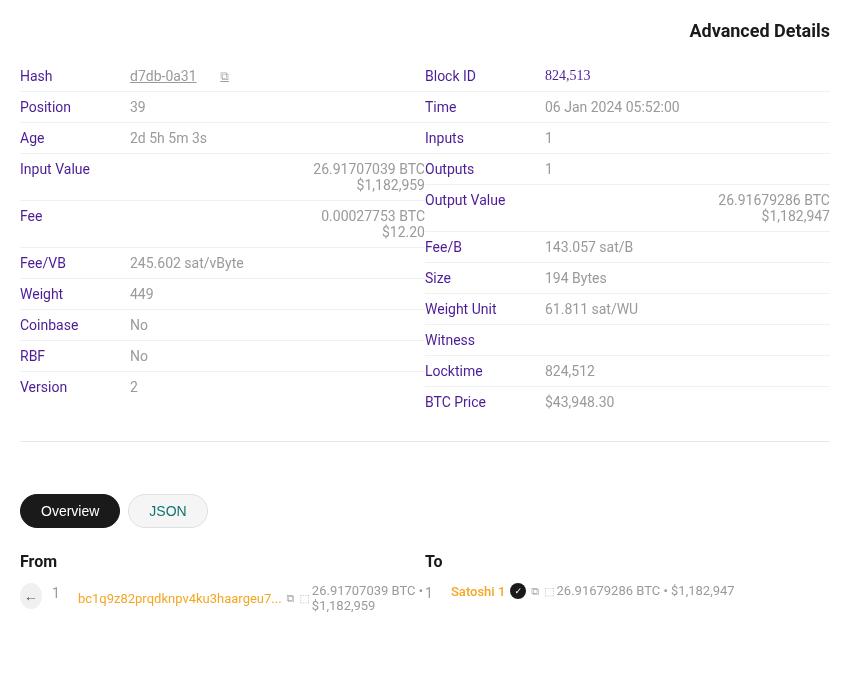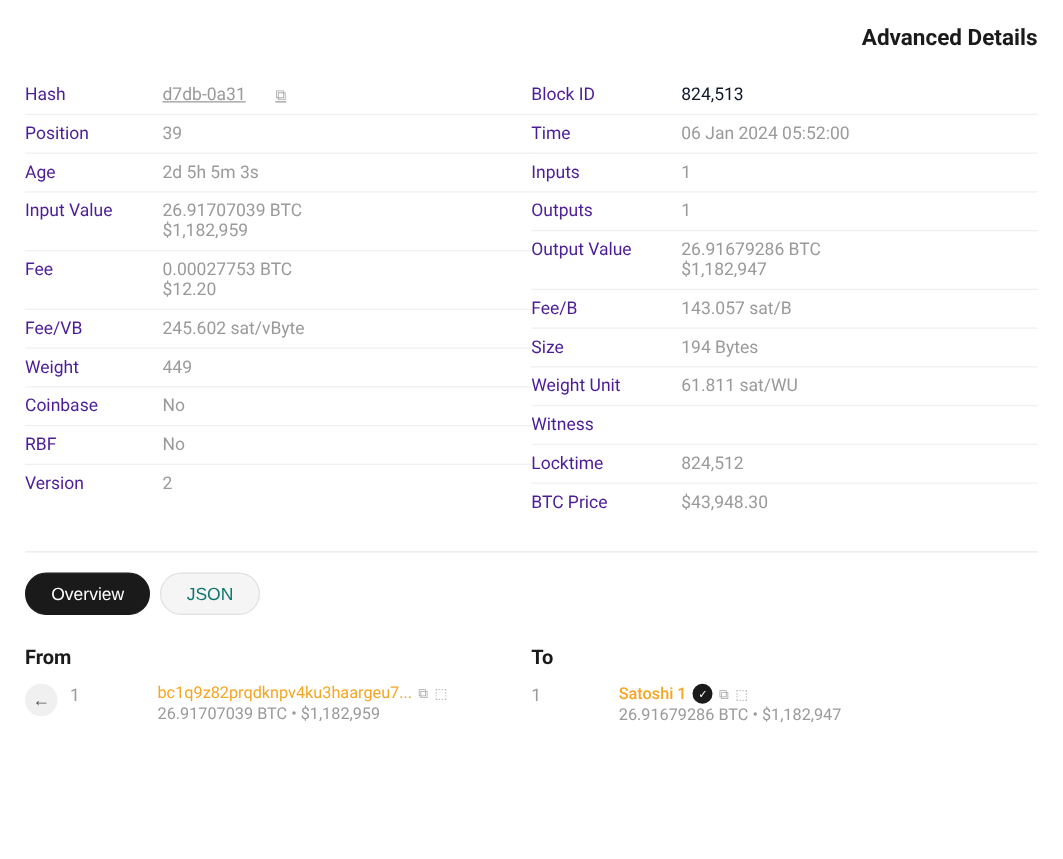--- a/index.html
+++ b/index.html
@@ -48,26 +48,28 @@
       color: #4c1d95;
       font-weight: 400;
     }
 
     .detail-value {
       color: #9a9a9a;
       flex: 1;
     }
 
     .detail-value.orange {
-      color: #0f172a;
+      color: #4c1d95;
+      font-family: Liberation Serif, serif;
     }
 
     .multi-value {
       display: flex;
       flex-direction: column;
+      align-items: flex-end;
     }
 
     .multi-value span {
       color: #9a9a9a;
     }
 
     .hash-value {
       display: flex;
       align-items: center;
       gap: 21px;
@@ -98,20 +100,21 @@
       margin-bottom: 24px;
     }
 
     .tab-button {
       padding: 8px 20px;
       border-radius: 20px;
       border: 1px solid #e0e0e0;
       cursor: pointer;
       font-size: 14px;
       font-weight: 500;
+      margin-top: 36px;
     }
 
     .tab-button.active {
       background: #1a1a1a;
       color: #ffffff;
       border-color: #1a1a1a;
     }
 
     .tab-button.inactive {
       background: #f5f5f5;
@@ -149,23 +152,22 @@
       height: 26px;
       background: #f0f0f0;
       border-radius: 50%;
       font-size: 14px;
       color: #555;
       margin-top: 0;
     }
 
     .address-info {
       display: flex;
-      flex-direction: column;
+      flex-direction: row;
       gap: 2px;
-      margin-left: 44px;
     }
 
     .address-link {
       color: #f5a623;
       font-size: 13px;
       display: flex;
       align-items: center;
       gap: 5px;
     }
 

